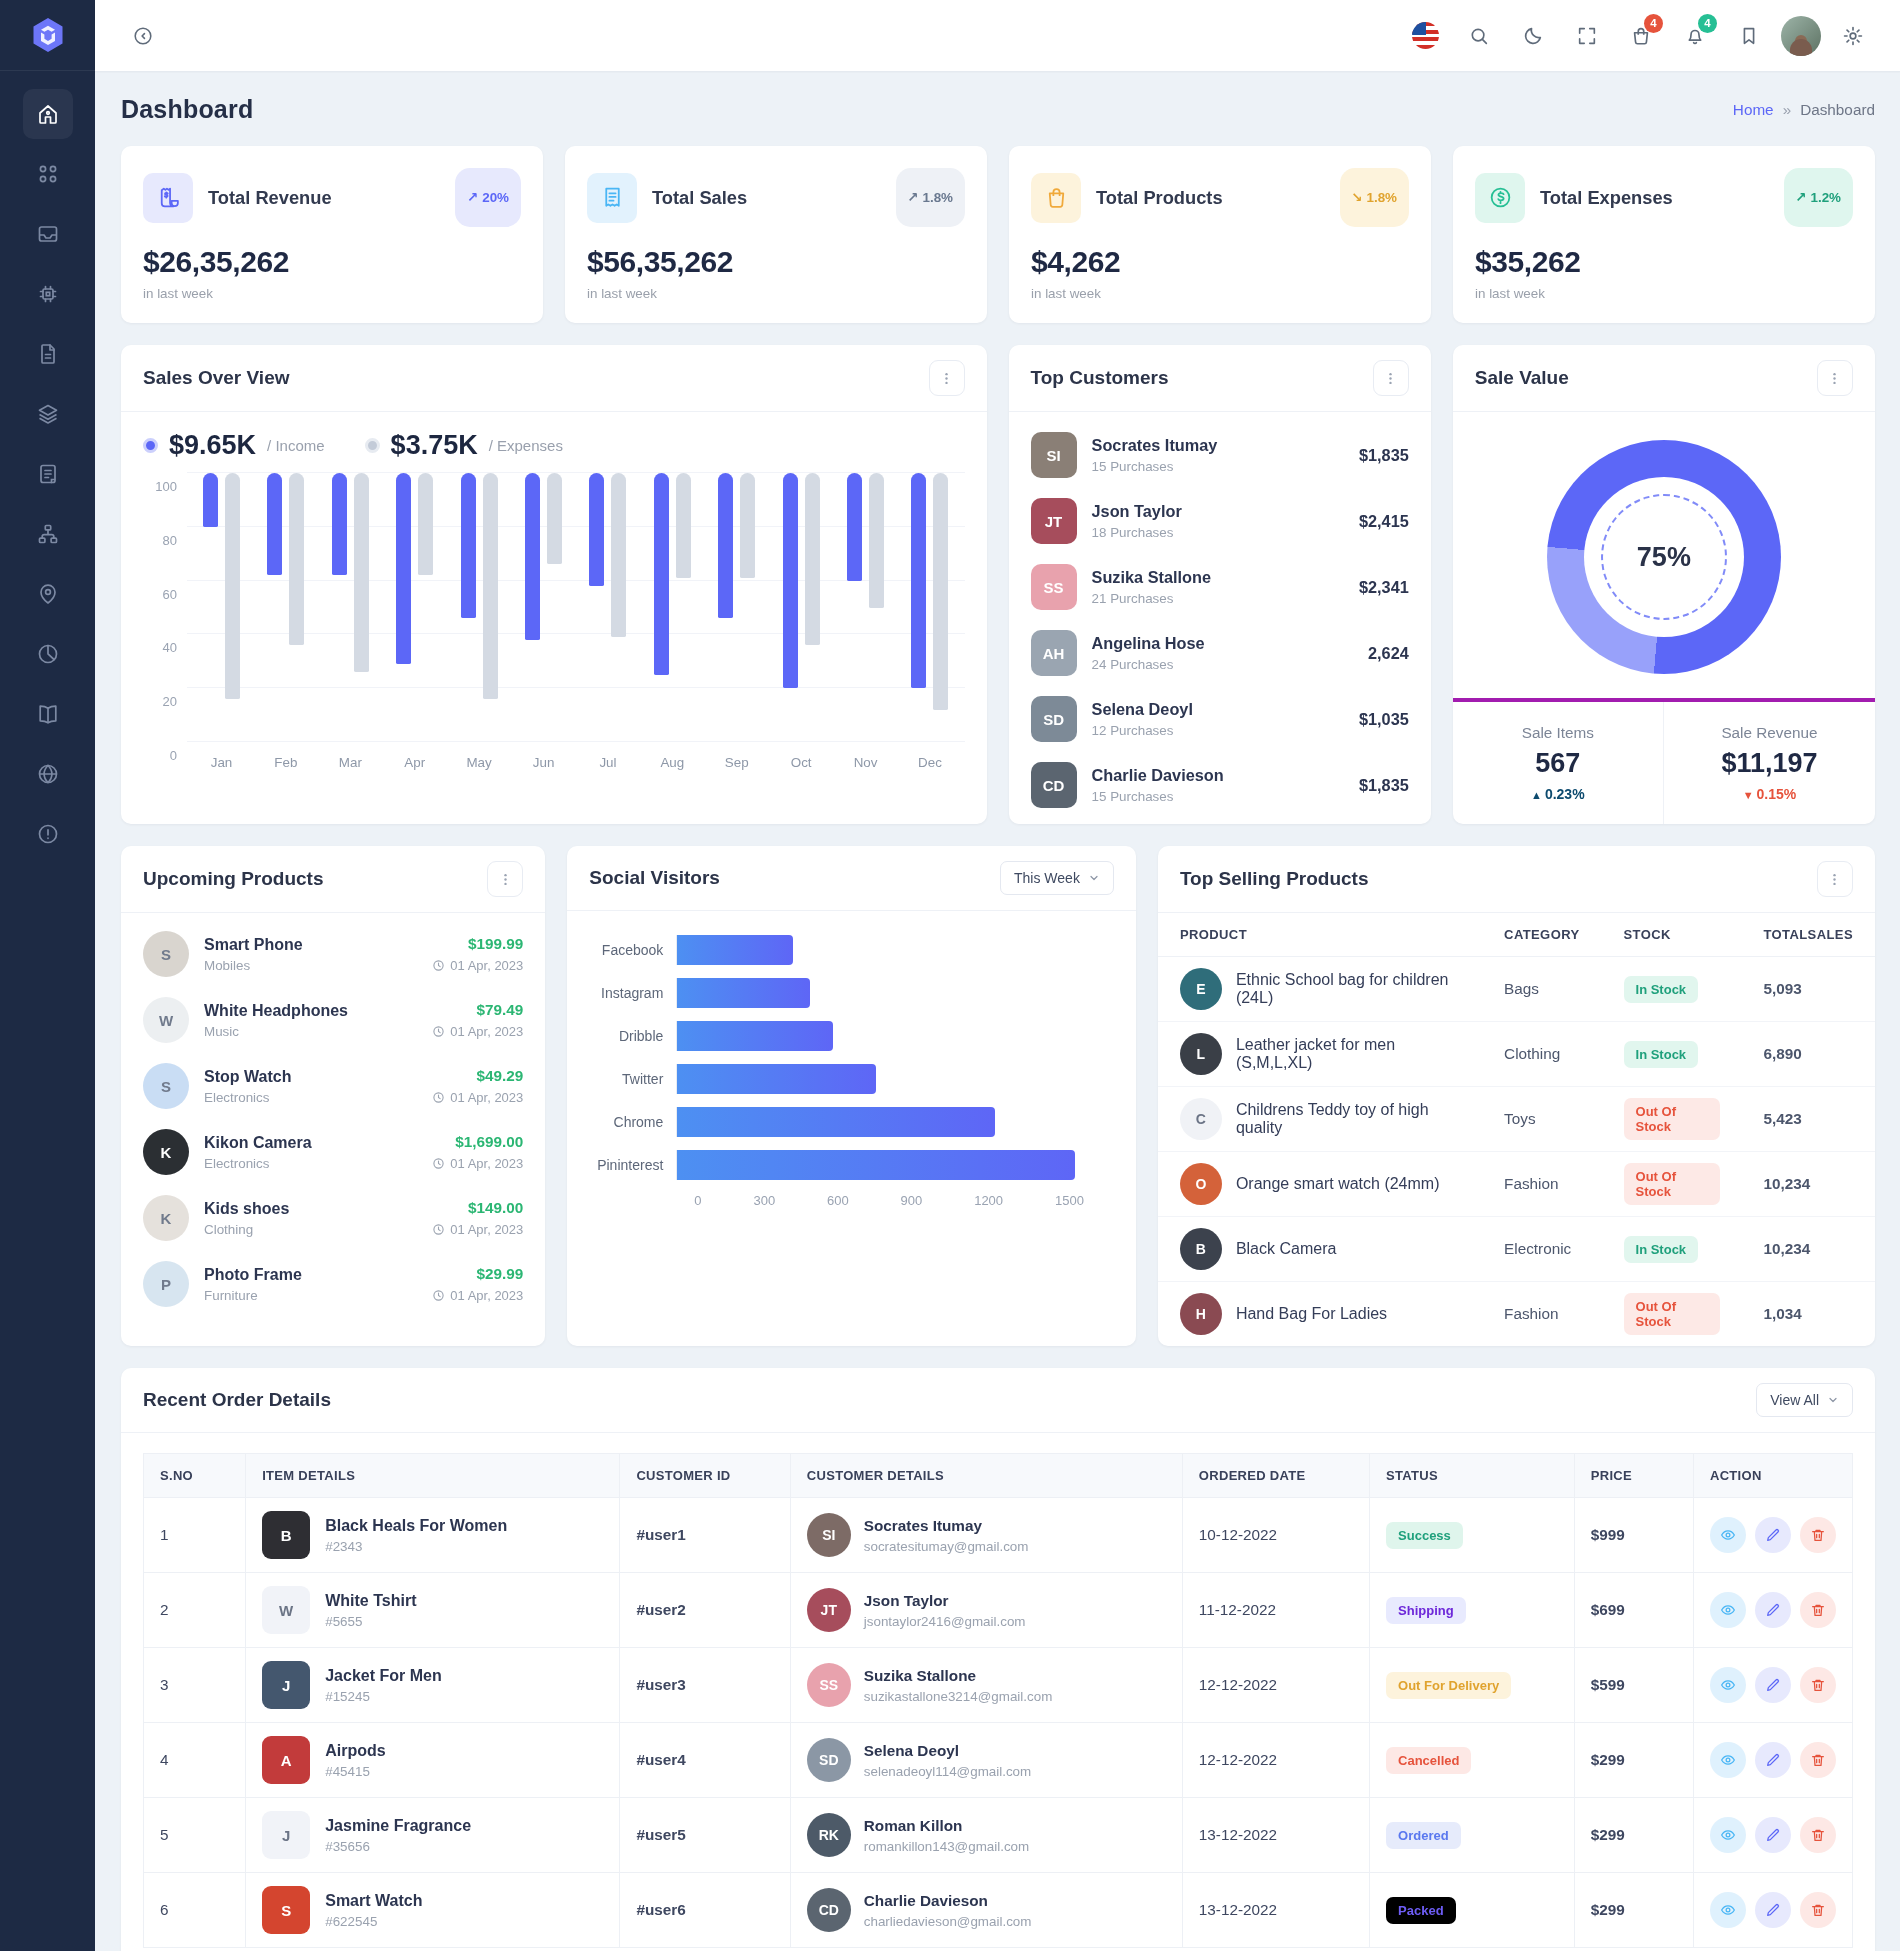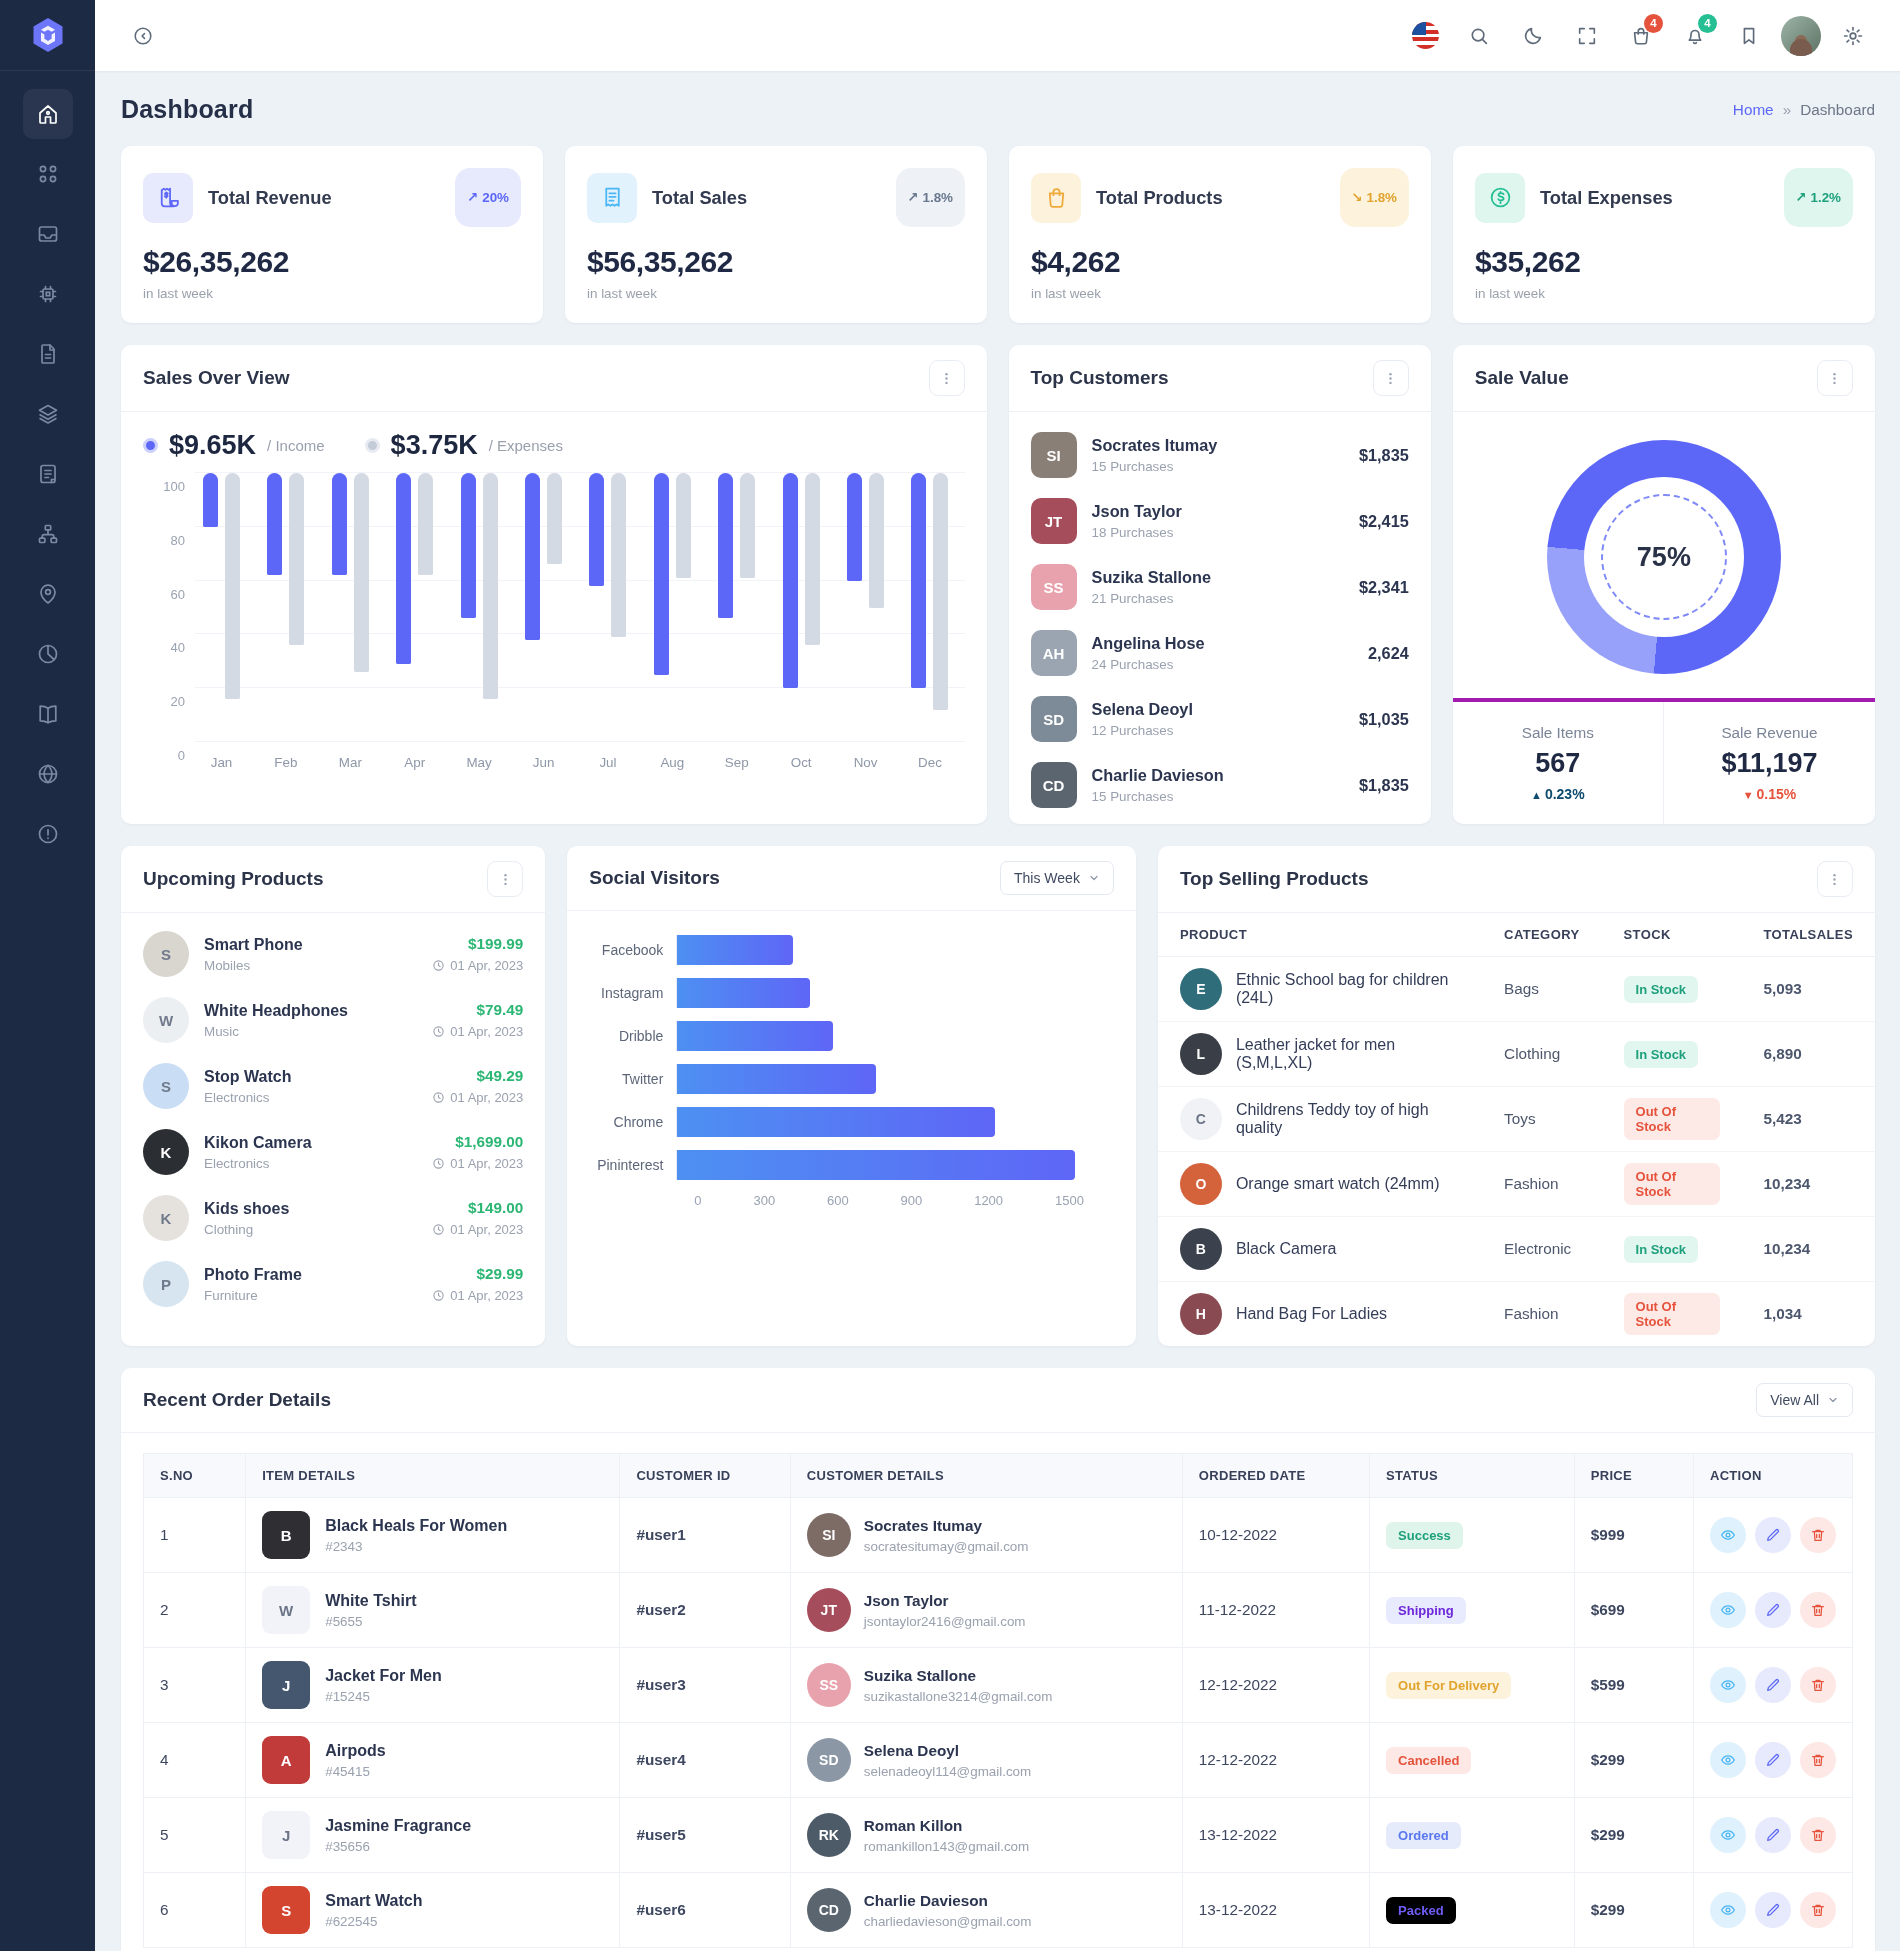--- a/index.html
+++ b/index.html
@@ -73,21 +73,21 @@
   .sales-body { padding:16px 22px 6px; }
   .legend { display:flex; gap:40px; align-items:center; margin:2px 0 8px; }
   .legend-item { display:flex; align-items:center; gap:11px; }
   .legend-dot { width:15px; height:15px; border-radius:50%; }
   .legend-dot.inc { background:#5c67f7; border:3.5px solid #ccd0fc; }
   .legend-dot.exp { background:#c3cbd8; border:3.5px solid #e7ebf1; }
   .legend-val { font-size:27px; font-weight:700; color:#1d2740; }
   .legend-lab { font-size:15px; color:#99a0ad; font-weight:500; }
   .gchart { position:relative; height:309px; margin-top:12px; padding-left:44px; }
   .gplot { position:relative; height:269px; }
-  .gline { position:absolute; left:8px; right:0; height:1px; background:#f1f3f8; }
+  .gline { position:absolute; left:0; right:0; height:1px; background:#f1f3f8; }
   .gtick { position:absolute; left:-44px; width:34px; text-align:right; font-size:13px; color:#9aa3b2; transform:translateY(7px); }
   .ggroups { position:absolute; left:0; right:0; top:0; bottom:0; display:flex; justify-content:space-between; padding:0 16px; }
   .ggroup { display:flex; align-items:flex-start; gap:7px; height:100%; position:relative; }
   .gbar { width:15px; border-radius:8px 8px 2px 2px; }
   .gxlab { position:absolute; bottom:-28px; left:50%; transform:translateX(-50%); font-size:13.4px; color:#8e98a8; }
 
   
   .cust-body { padding:10px 22px 6px; }
   .cust-row { display:flex; align-items:center; gap:15px; padding:10px 0; }
   .cust-avatar { width:46px; height:46px; border-radius:10px; display:flex; align-items:center; justify-content:center; font-weight:700; font-size:15px; color:#fff; flex-shrink:0; }

